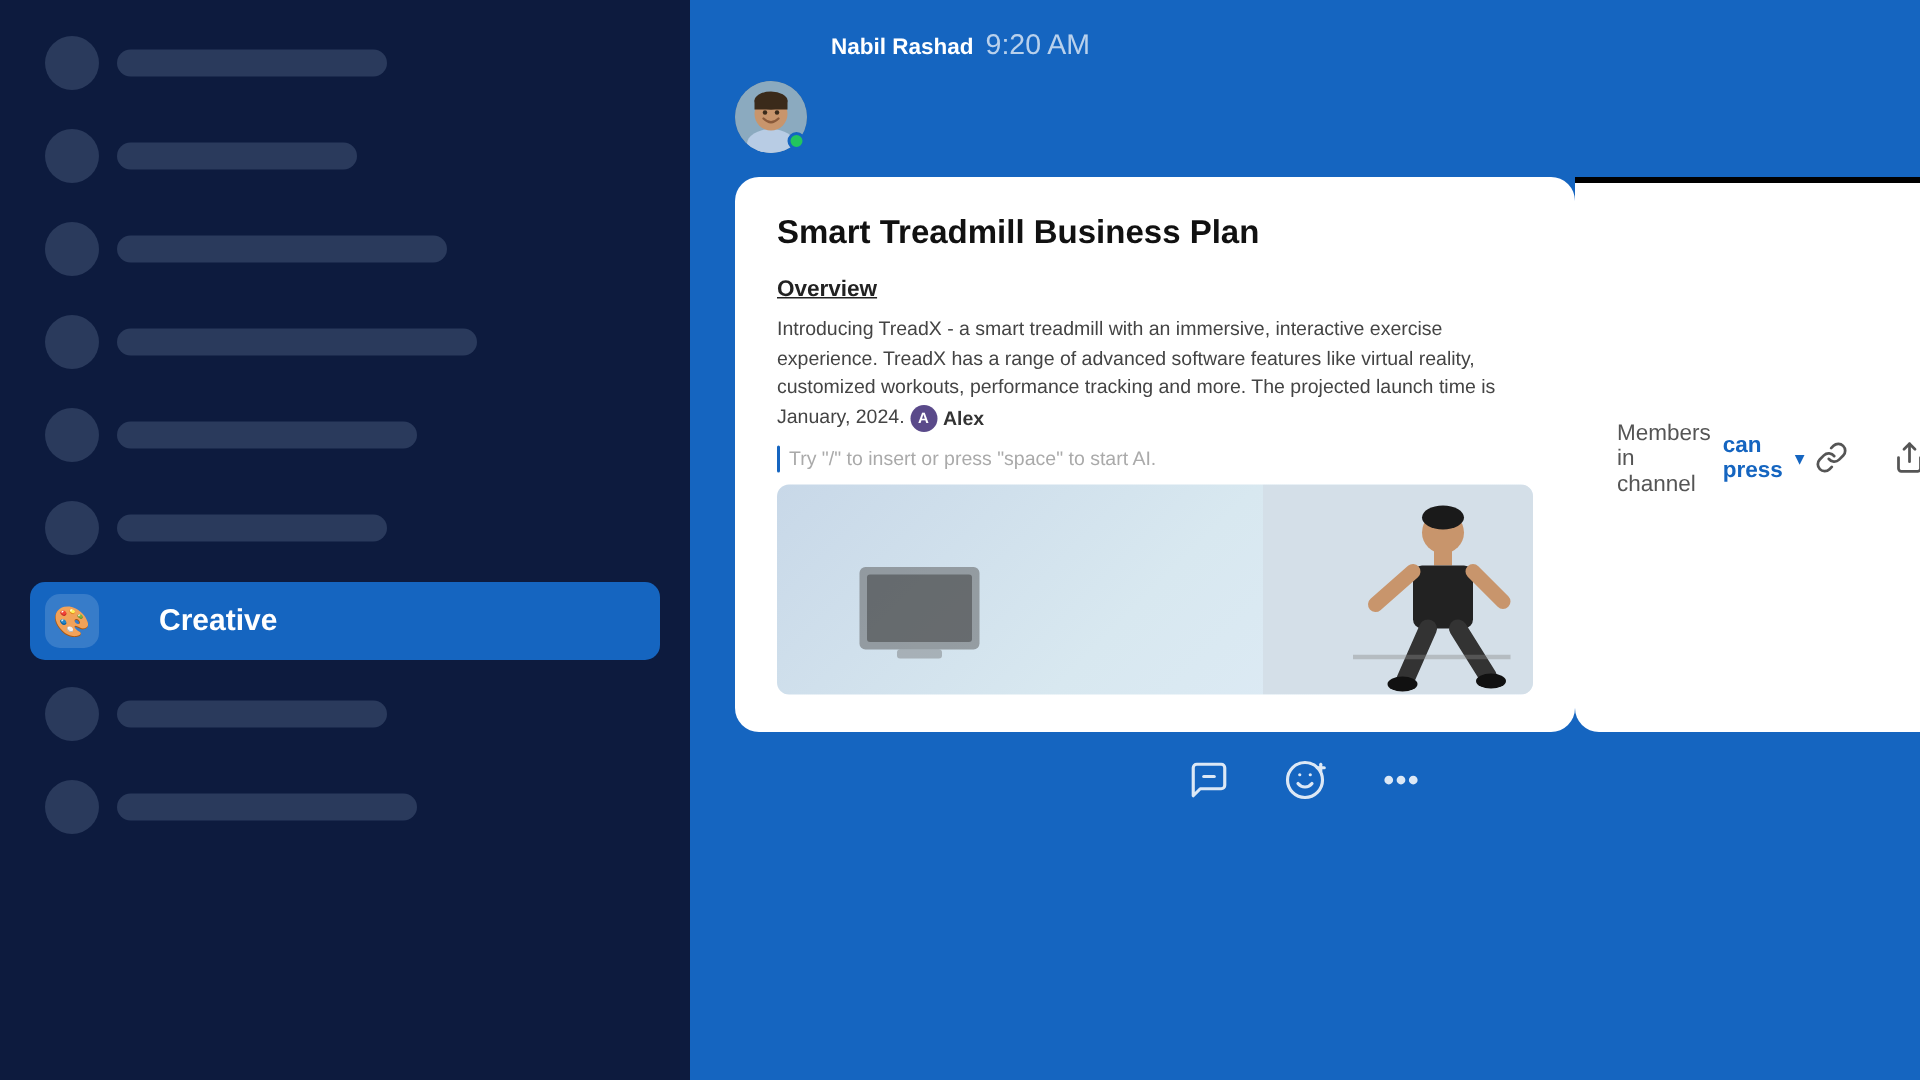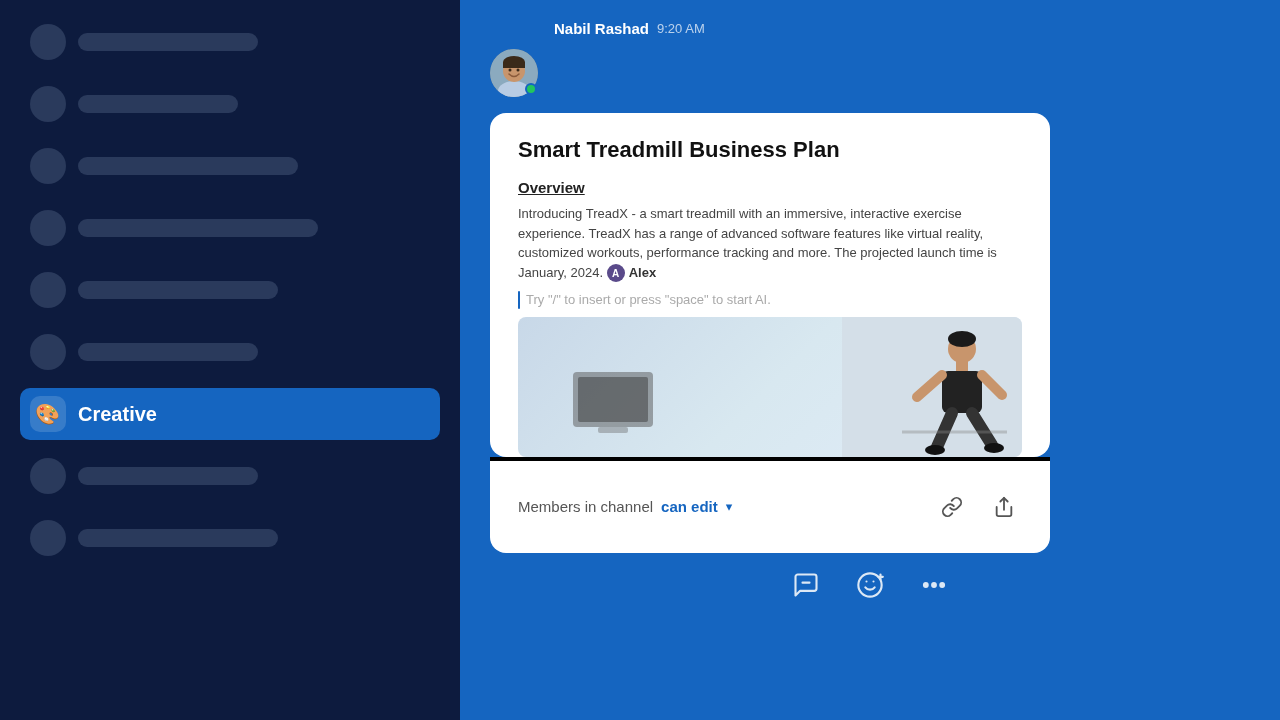--- a/index.html
+++ b/index.html
@@ -85,21 +85,21 @@
     }
 
     .sender-name {
       color: white;
       font-size: 15px;
       font-weight: 600;
     }
 
     .message-time {
       color: rgba(255,255,255,0.7);
-      font-size: 13px;
+      font-size: 19px;
     }
 
     
     .message-row {
       display: flex;
       align-items: flex-start;
       gap: 14px;
       margin-bottom: 16px;
     }
 
@@ -360,21 +360,21 @@
 
   <div class="sidebar-item">
     <div class="sidebar-avatar"></div>
     <div class="sidebar-label" style="max-width:180px;"></div>
   </div>
 
   <div class="sidebar-item active">
     <div class="sidebar-icon-active">
       <span>🎨</span>
     </div>
-    <span class="sidebar-item-active-label" style="color:white;font-size:20px;font-weight:700;">Creative</span>
+    <span class="sidebar-item-active-label" style="color:white;font-size:20px;font-weight:700;margin-left:28px;">Creative</span>
   </div>
 
   <div class="sidebar-item">
     <div class="sidebar-avatar"></div>
     <div class="sidebar-label" style="max-width:180px;"></div>
   </div>
 
   <div class="sidebar-item">
     <div class="sidebar-avatar"></div>
     <div class="sidebar-label" style="max-width:200px;"></div>
@@ -408,21 +408,21 @@
 
           <circle cx="20" cy="21" r="1.5" fill="#3a2a1a"></circle>
           <circle cx="28" cy="21" r="1.5" fill="#3a2a1a"></circle>
         </svg>
       </div>
       <div class="avatar-online"></div>
     </div>
 
   </div>
 
-  <div style="display:flex; flex-direction:column; flex:1; max-width:560px;">
+  <div style="display:flex; flex-direction:row; flex:1; max-width:560px;">
     <div class="doc-card">
       <div class="doc-title">Smart Treadmill Business Plan</div>
       <div class="doc-section-title">Overview</div>
       <div class="doc-text">
         <span>Introducing TreadX - a smart treadmill with an immersive, interactive exercise experience. TreadX has a range of advanced software features like virtual reality, customized workouts, performance tracking and more. The projected launch time is January, 2024.</span>
         <span class="doc-mention">
           <span class="mention-avatar">A</span>
           <span>Alex</span>
         </span>
       </div>
@@ -463,21 +463,21 @@
           <rect x="10" y="10" width="70" height="45" rx="2" fill="#222" opacity="0.4"></rect>
 
           <rect x="30" y="60" width="30" height="6" rx="2" fill="#666" opacity="0.4"></rect>
         </svg>
       </div>
     </div>
 
     <div class="doc-footer">
       <div class="footer-left">
         <span>Members in channel</span>
-        <span class="footer-can-edit">can edit</span>
+        <span class="footer-can-edit">can press</span>
         <span class="footer-chevron">▾</span>
       </div>
       <div class="footer-actions">
         <div class="footer-icon-btn">
           <svg width="22" height="22" viewBox="0 0 24 24" fill="none" stroke="#555" stroke-width="2" stroke-linecap="round" stroke-linejoin="round">
             <path d="M10 13a5 5 0 0 0 7.54.54l3-3a5 5 0 0 0-7.07-7.07l-1.72 1.71"></path>
             <path d="M14 11a5 5 0 0 0-7.54-.54l-3 3a5 5 0 0 0 7.07 7.07l1.71-1.71"></path>
           </svg>
         </div>
         <div class="footer-icon-btn">

